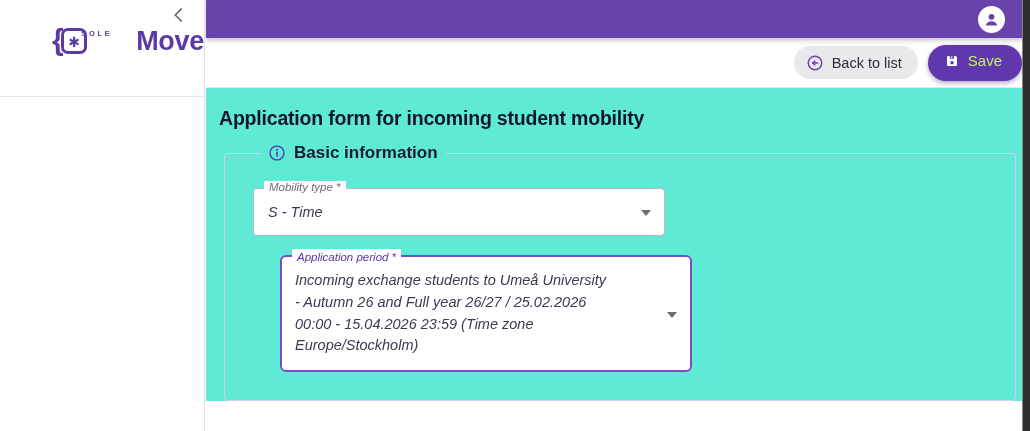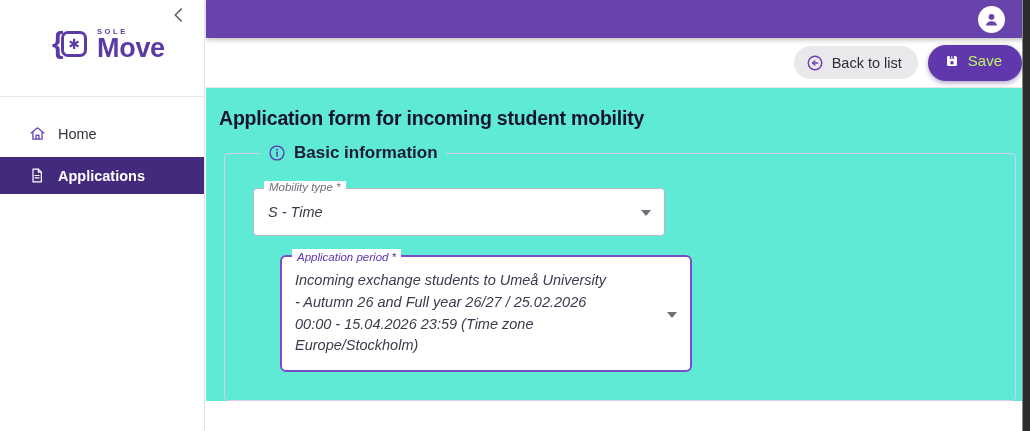--- a/index.html
+++ b/index.html
@@ -25,21 +25,21 @@
   .lm-box {
     position:absolute; left:3px; top:1px; width:26px; height:26px;
     border:3px solid #5b3aa5; border-radius:7px;
     display:flex; align-items:center; justify-content:center;
   }
   .lm-ast { font-size:14px; font-weight:700; color:#5b3aa5; line-height:1; margin-top:1px; }
   .lm-brace {
     position:absolute; left:-6px; top:-4px; font-size:30px; font-weight:700;
     color:#5b3aa5; background:#fff; line-height:1.1; padding-right:1px;
   }
-  .logo-text { display:flex; flex-direction:column; }
+  .logo-text { display:flex; flex-direction:row;gap:24px; }
   .logo-sole { font-size:7.5px; font-weight:700; letter-spacing:2.6px; color:#5b3aa5; }
   .logo-move { font-size:27px; font-weight:800; color:#5b3aa5; line-height:0.9; letter-spacing:-0.3px; }
   .side-divider { position:absolute; top:96px; left:0; width:100%; height:1px; background:#e6e6ea; }
   .nav { position:absolute; top:110px; left:0; width:100%; }
   .nav-item {
     display:flex; align-items:center; gap:12px; height:37px; padding-left:29px;
     font-size:14.5px; color:#33333f; cursor:pointer; margin-top:5px;
   }
   .nav-item.active { background:#442a7d; color:#ffffff; font-weight:700; }
   .nav-icon { width:17px; height:17px; flex:0 0 auto; display:flex; }
@@ -125,43 +125,20 @@
           </span>
       </span>
       <span class="logo-text">
         <span class="logo-sole">SOLE</span>
         <span class="logo-move">Move</span>
       </span>
     </div>
 
     <div class="side-divider"></div>
 
-    <nav class="nav">
-      <div class="nav-item">
-        <span class="nav-icon">
-          <svg width="17" height="17" viewBox="0 0 24 24" fill="none" stroke="#6b4bb5" stroke-width="1.9" stroke-linecap="round" stroke-linejoin="round">
-              <path d="M3 11.2 12 4l9 7.2"></path>
-              <path d="M5.5 9.8V20h13V9.8"></path>
-              <path d="M10 20v-5.5h4V20"></path>
-            </svg>
-        </span>
-        <span>Home</span>
-      </div>
-      <div class="nav-item active">
-        <span class="nav-icon">
-          <svg width="16" height="17" viewBox="0 0 24 24" fill="none" stroke="#ffffff" stroke-width="1.8" stroke-linecap="round" stroke-linejoin="round">
-              <path d="M6 2.5h8l4.5 4.5v14.5H6z"></path>
-              <path d="M14 2.5V7h4.5"></path>
-              <path d="M9 12h6"></path>
-              <path d="M9 15.5h6"></path>
-            </svg>
-        </span>
-        <span>Applications</span>
-      </div>
-    </nav>
   </aside>
 
   <div class="right-col">
 
     <header class="topbar">
       <button class="avatar-btn">
         <span style="display:flex;">
           <svg width="19" height="19" viewBox="0 0 24 24">
               <circle cx="12" cy="8.6" r="3.7" fill="#6743ab"></circle>
               <path d="M4.8 19.5c1-3.7 3.9-5.4 7.2-5.4s6.2 1.7 7.2 5.4z" fill="#6743ab"></path>

